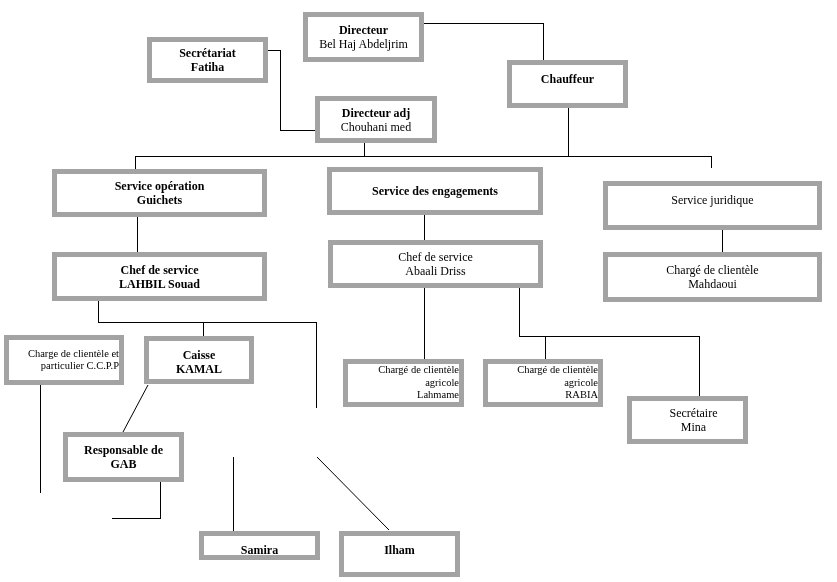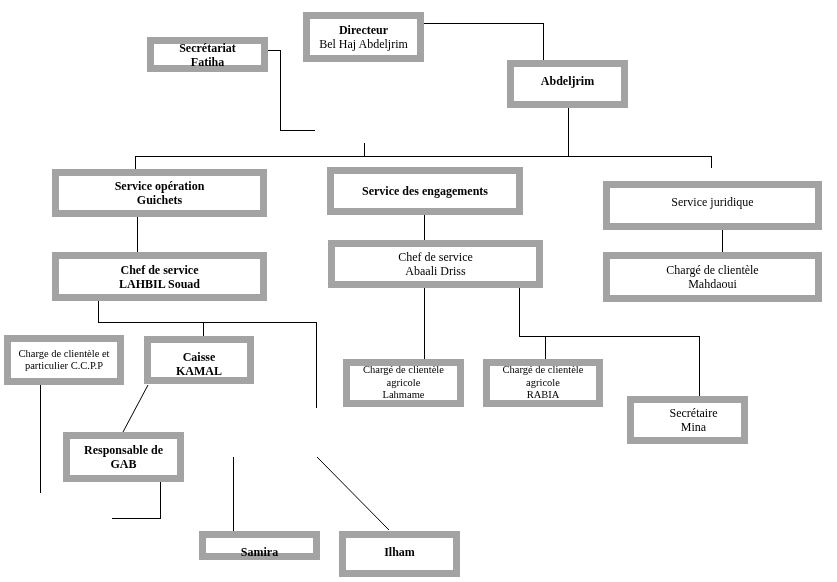--- a/index.html
+++ b/index.html
@@ -9,39 +9,39 @@
     background:#ffffff;
     font-family:"Liberation Serif","DejaVu Serif",serif;
     overflow:hidden;
   }
   #wires{position:absolute;left:0;top:0;width:837px;height:582px;}
   #wires path,#wires line{fill:none;stroke:#000;stroke-width:1;shape-rendering:crispEdges;}
   #wires line.diag{shape-rendering:auto;}
   .node{
     position:absolute;
     box-sizing:border-box;
-    border:7px solid #a3a3a3;
+    border:5px solid #a3a3a3;
     background:#fff;
     display:flex;flex-direction:column;
     align-items:center;justify-content:center;
     text-align:center;
     font-size:12px;line-height:14px;color:#000;
   }
   .node.top{justify-content:flex-start;padding-top:7px;}
   .ln{display:block;white-space:nowrap;}
   .b{font-weight:bold;}
-  .small{font-size:10.5px;line-height:12.5px;}
+  .small{font-size:10.5px;line-height:12.5px;align-items:flex-end;}
 
   
   .n-directeur          {left:303px;top:12px; width:121px;height:50px;}
-  .n-secretariat        {left:147px;top:37px; width:121px;height:35px;}
+  .n-secretariat        {left:147px;top:37px; width:121px;height:46px;}
   .n-chauffeur          {left:507px;top:60px; width:121px;height:48px;}
   .n-directeur-adj      {left:315px;top:96px; width:122px;height:47px;}
   .n-service-operation  {left:52px; top:169px;width:215px;height:48px;}
-  .n-service-engagements{left:327px;top:167px;width:196px;height:48px;}
+  .n-service-engagements{left:327px;top:167px;width:216px;height:48px;}
   .n-service-juridique  {left:603px;top:168px;width:219px;height:49px;margin-top:13px;}
   .n-chef-lahbil        {left:52px; top:252px;width:215px;height:49px;}
   .n-chef-abaali        {left:328px;top:240px;width:215px;height:48px;}
   .n-charge-mahdaoui    {left:603px;top:252px;width:219px;height:50px;}
   .n-ccpp               {left:4px;  top:335px;width:120px;height:50px;}
   .n-caisse             {left:144px;top:336px;width:110px;height:48px;}
   .n-guichetiere        {left:207px;top:408px;width:121px;height:49px;}
   .n-responsable-gab    {left:63px; top:432px;width:121px;height:50px;}
   .n-controleur         {left:0px;  top:493px;width:112px;height:47px;}
   .n-samira             {left:199px;top:531px;width:121px;height:29px;}
@@ -93,23 +93,27 @@
     <span class="ln b">Directeur</span>
     <span class="ln">Bel Haj Abdeljrim</span>
   </div>
 
   <div class="node n-secretariat">
     <span class="ln b">Secrétariat</span>
     <span class="ln b">Fatiha</span>
   </div>
 
   <div class="node top n-chauffeur">
-    <span class="ln b">Abdeljrim</span>
+    <span class="ln b">Chauffeur</span>
   </div>
 
+  <div class="node n-directeur-adj">
+    <span class="ln b">Directeur adj</span>
+    <span class="ln">Chouhani med</span>
+  </div>
 
   <div class="node n-service-operation">
     <span class="ln b">Service opération</span>
     <span class="ln b">Guichets</span>
   </div>
 
   <div class="node n-service-engagements">
     <span class="ln b">Service des engagements</span>
   </div>
 

